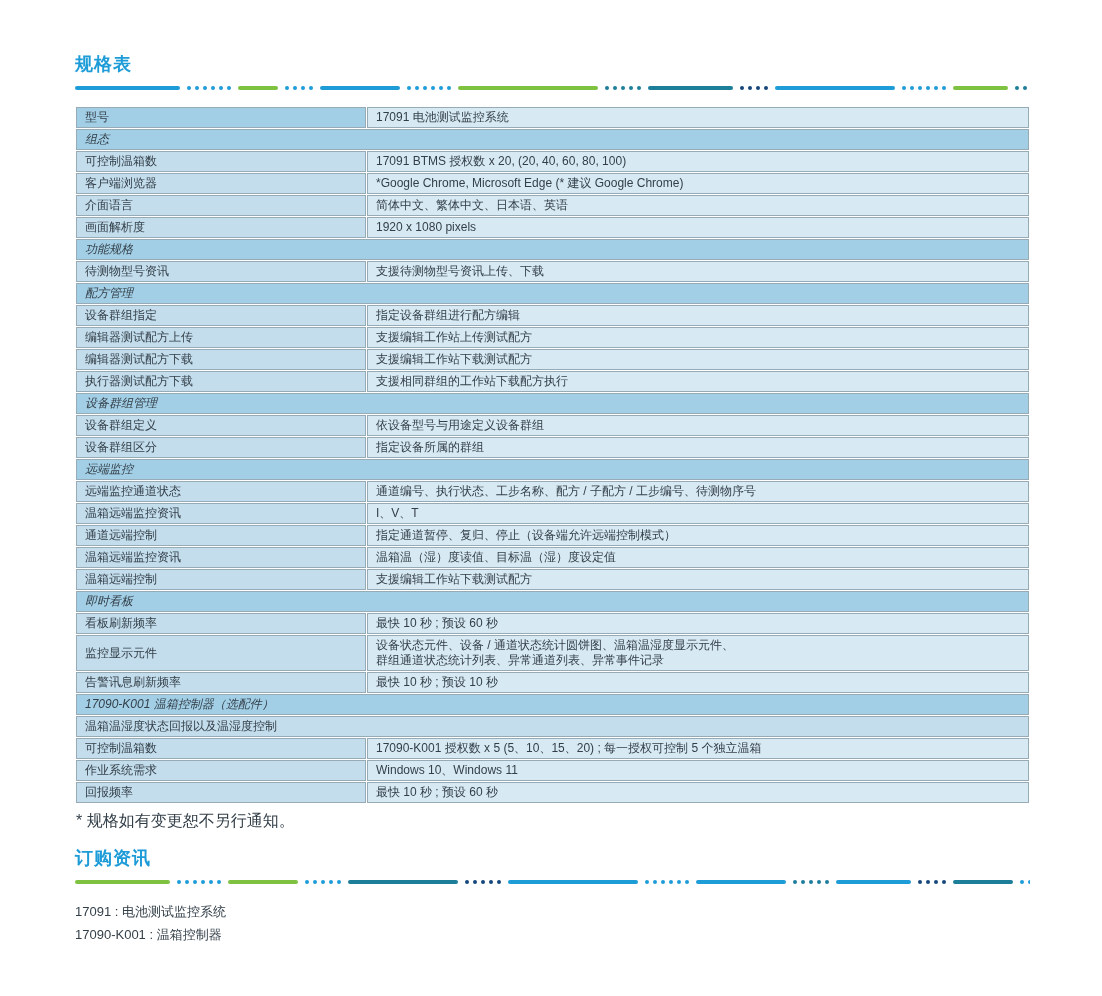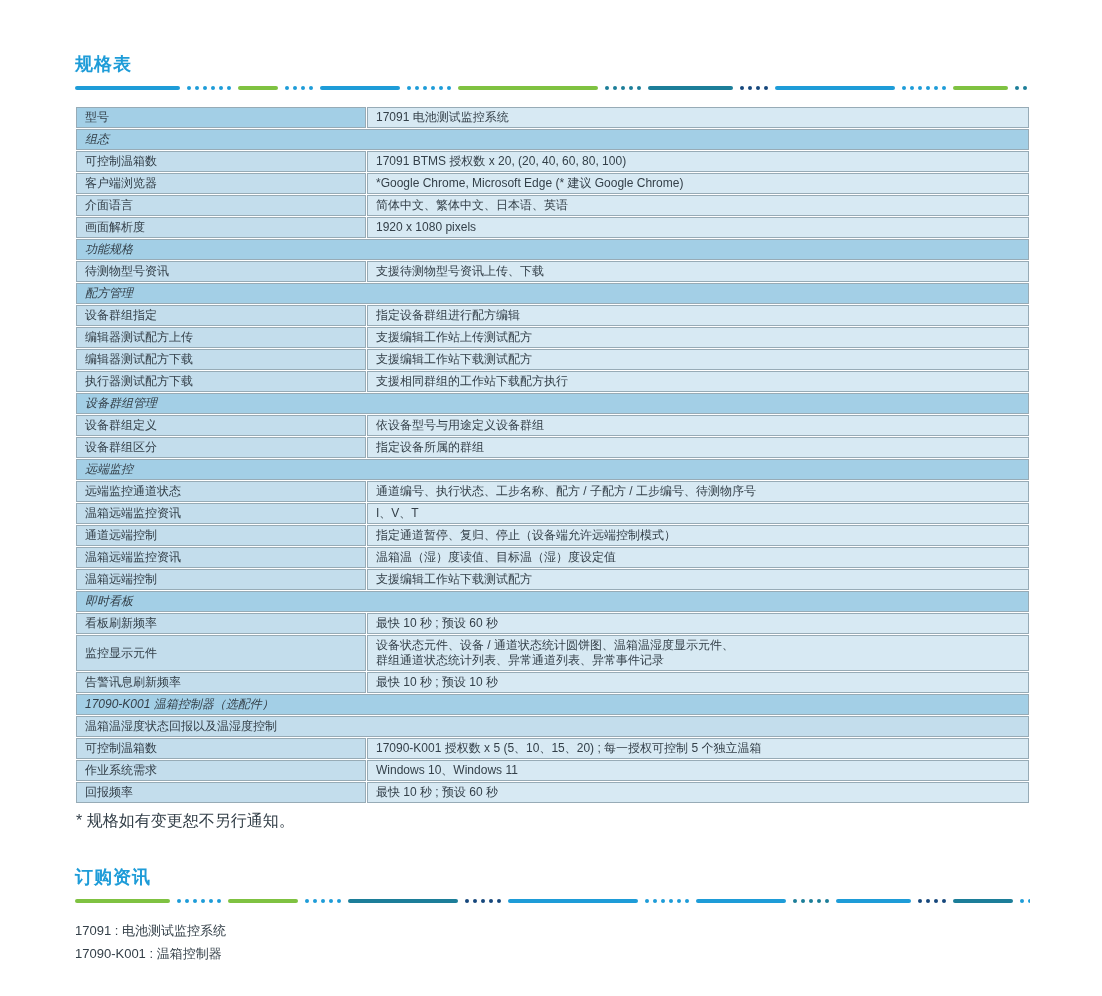--- a/index.html
+++ b/index.html
@@ -33,21 +33,21 @@
   table.spec td{
     border:1px solid var(--border);
     padding:2px 8px;vertical-align:middle;
   }
   td.label{background:var(--label-bg);width:290px;}
   td.label.dark{background:var(--section-bg);}
   td.value{background:var(--value-bg);white-space:pre-line;}
   td.section{background:var(--section-bg);font-style:italic;}
   td.sub{background:var(--label-bg);}
   .footnote{font-size:16px;margin:7px 0 0 1px;}
-  .order-section{margin-top:33px;}
+  .order-section{margin-top:14px;}
   .order-lines{margin-top:2px;font-size:13px;line-height:23px;}
 </style>
 </head>
 <body>
 
 <div class="page">
 
   <div class="heading">规格表</div>
   <div class="rule">
       <span class="bar" style="width: 105px; background: rgb(30, 156, 216);"></span>

